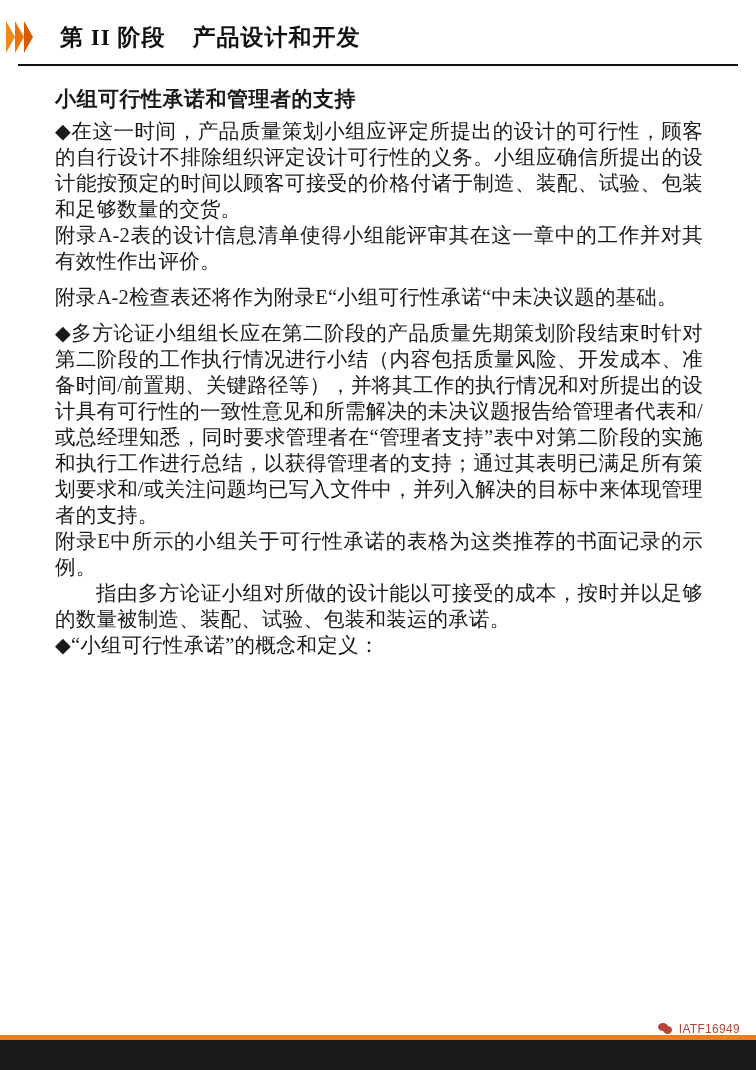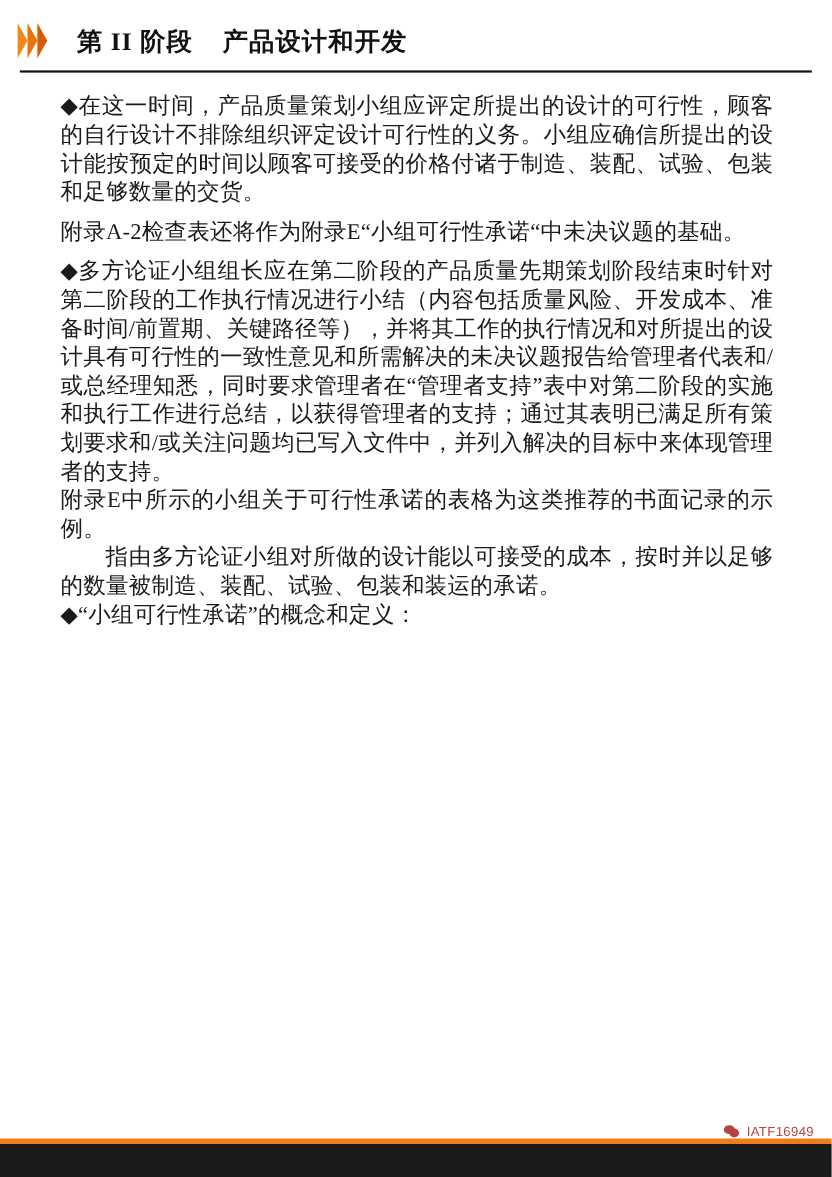--- a/index.html
+++ b/index.html
@@ -19,21 +19,21 @@
   
   .header {
     position: absolute;
     left: 0;
     top: 0;
     width: 756px;
     height: 72px;
   }
   .header-inner {
     position: absolute;
-    left: 14px;
+    left: 4px;
     top: 14px;
     width: 720px;
     height: 46px;
     display: flex;
     align-items: center;
   }
   .chevron-logo {
     width: 34px;
     height: 40px;
     position: relative;
@@ -149,21 +149,23 @@
       <span class="c1"></span>
         <span class="c2"></span>
         <span class="c3"></span>
     </div>
     <div class="header-title">第 II 阶段    产品设计和开发</div>
   </div>
   <div class="header-rule"></div>
 </div>
 
 <div class="content">
+  <h2 class="section-title">小组可行性承诺和管理者的支持</h2>
   <p class="para">◆在这一时间，产品质量策划小组应评定所提出的设计的可行性，顾客的自行设计不排除组织评定设计可行性的义务。小组应确信所提出的设计能按预定的时间以顾客可接受的价格付诸于制造、装配、试验、包装和足够数量的交货。</p>
+  <p class="para">附录A-2表的设计信息清单使得小组能评审其在这一章中的工作并对其有效性作出评价。</p>
   <div class="gap-sm"></div>
   <p class="para">附录A-2检查表还将作为附录E“小组可行性承诺“中未决议题的基础。</p>
   <div class="gap-sm"></div>
   <p class="para">◆多方论证小组组长应在第二阶段的产品质量先期策划阶段结束时针对第二阶段的工作执行情况进行小结（内容包括质量风险、开发成本、准备时间/前置期、关键路径等），并将其工作的执行情况和对所提出的设计具有可行性的一致性意见和所需解决的未决议题报告给管理者代表和/或总经理知悉，同时要求管理者在“管理者支持”表中对第二阶段的实施和执行工作进行总结，以获得管理者的支持；通过其表明已满足所有策划要求和/或关注问题均已写入文件中，并列入解决的目标中来体现管理者的支持。</p>
   <p class="para">附录E中所示的小组关于可行性承诺的表格为这类推荐的书面记录的示例。</p>
   <p class="para indent-blank">指由多方论证小组对所做的设计能以可接受的成本，按时并以足够的数量被制造、装配、试验、包装和装运的承诺。</p>
   <p class="para">◆“小组可行性承诺”的概念和定义：</p>
 </div>
 
 <div class="footer-credit">

